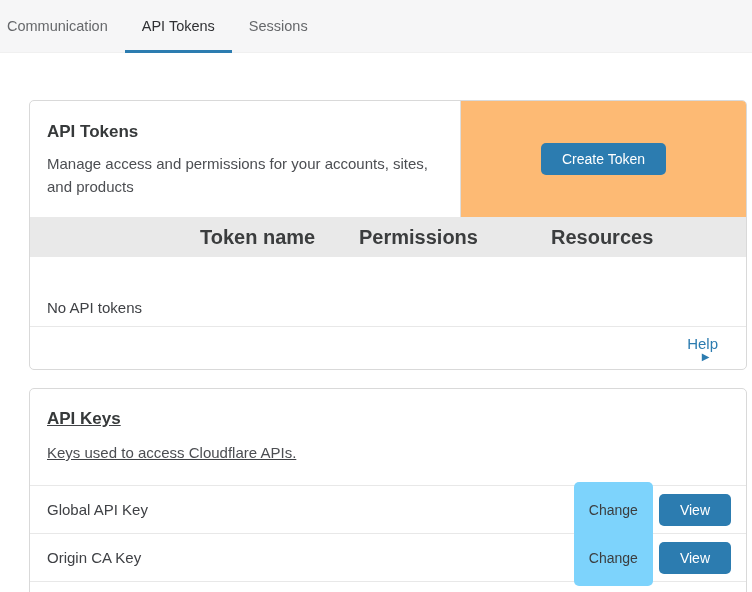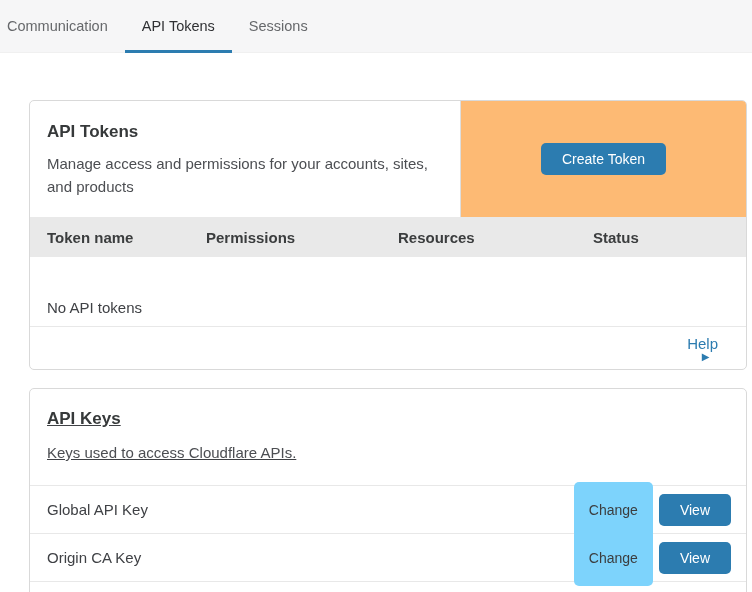--- a/index.html
+++ b/index.html
@@ -96,21 +96,21 @@
     color: #3b3d3f;
     padding: 21px 15px;
   }
 
   
   .table-header {
     display: flex;
     align-items: center;
     height: 40px;
     background: #e9e9e9;
-    font-size: 15px;
+    font-size: 20px;
     font-weight: 700;
     color: #3b3d3e;
     justify-content: flex-end;
   }
   .th-token  { width: 176px; padding-left: 17px; }
   .th-perm   { width: 192px; }
   .th-res    { width: 195px; }
   .th-status { flex: 1; }
 
   .table-empty-row {
@@ -183,21 +183,20 @@
     </div>
     <div class="tokens-header-right">
       <button class="btn btn-primary">Create Token</button>
     </div>
   </div>
 
   <div class="table-header">
     <div class="th-token">Token name</div>
     <div class="th-perm">Permissions</div>
     <div class="th-res">Resources</div>
-    <div class="th-status">Status</div>
   </div>
 
   <div class="table-empty-row">
     <span>No API tokens</span>
   </div>
 
   <div class="card-footer">
     <a class="help-link">
       <span>Help</span>
       <span class="help-arrow">▶</span>

